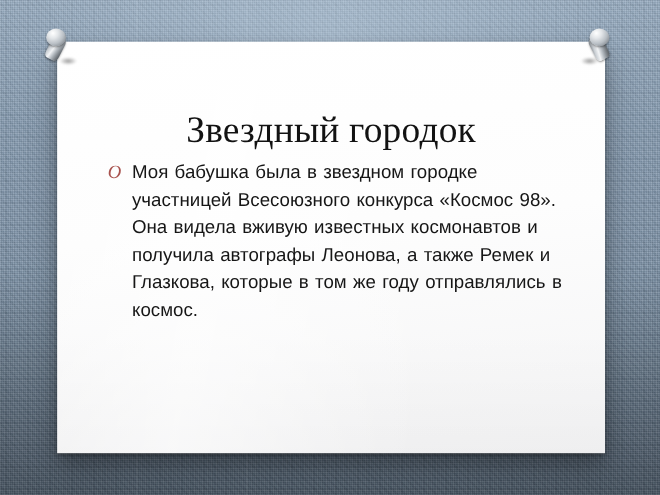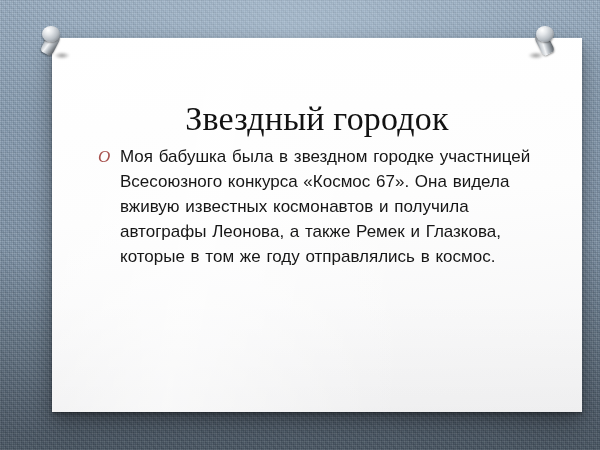--- a/index.html
+++ b/index.html
@@ -76,21 +76,20 @@
     left: 52px;
     top: 38px;
     width: 498px;
     height: 374px;
     background: linear-gradient(175deg, #ffffff 0%, #fdfdfd 45%, #f4f4f5 100%);
     box-shadow:
       0 2px 3px rgba(0,0,0,0.30),
       0 8px 16px rgba(0,0,0,0.26),
       0 18px 30px rgba(0,0,0,0.16);
     overflow: hidden;
-    padding-left: 32px;
   }
 
   #paper-sheen {
     position: absolute;
     inset: 0;
     background:
       linear-gradient(100deg,
         rgba(255,255,255,0.00) 0%,
         rgba(255,255,255,0.55) 30%,
         rgba(255,255,255,0.00) 70%),
@@ -227,21 +226,21 @@
   <div id="burlap-vignette"></div>
 
   <div id="paper-card">
     <div id="paper-sheen"></div>
 
     <h1 id="slide-title">Звездный городок</h1>
 
     <ul id="body-list">
       <li class="bullet-row">
         <span class="bullet-glyph">O</span>
-        <span class="bullet-text">Моя бабушка была в звездном городке участницей Всесоюзного конкурса «Космос 67». Она видела вживую известных космонавтов и получила автографы Леонова, а также Ремек и Глазкова, которые в том же году отправлялись в космос.</span>
+        <span class="bullet-text">Моя бабушка была в звездном городке участницей Всесоюзного конкурса «Космос 98». Она видела вживую известных космонавтов и получила автографы Леонова, а также Ремек и Глазкова, которые в том же году отправлялись в космос.</span>
       </li>
     </ul>
   </div>
 
   <div class="pushpin" id="pushpin-left">
     <div class="pin-shadow"></div>
     <div class="pin-shaft"></div>
     <div class="pin-head"></div>
   </div>
 

